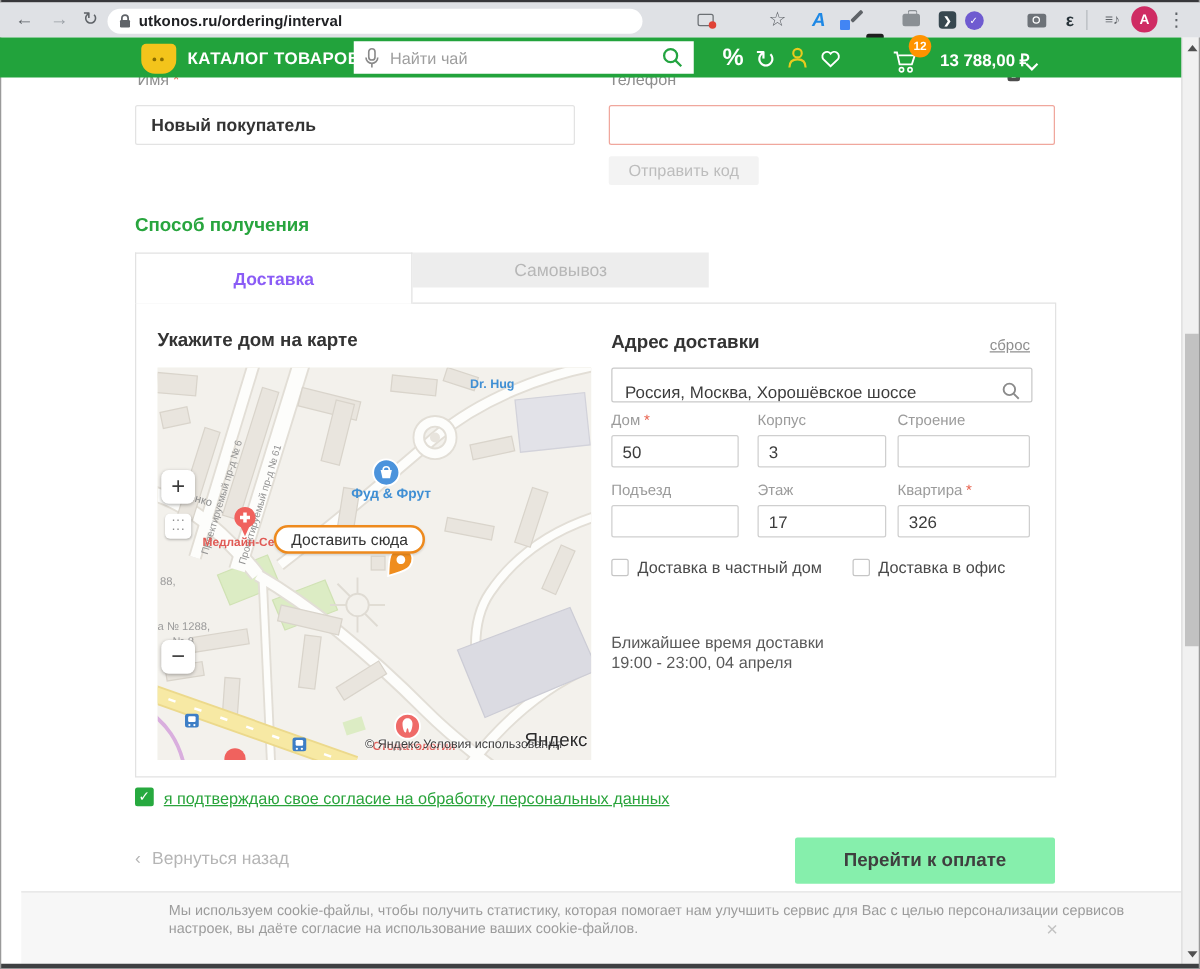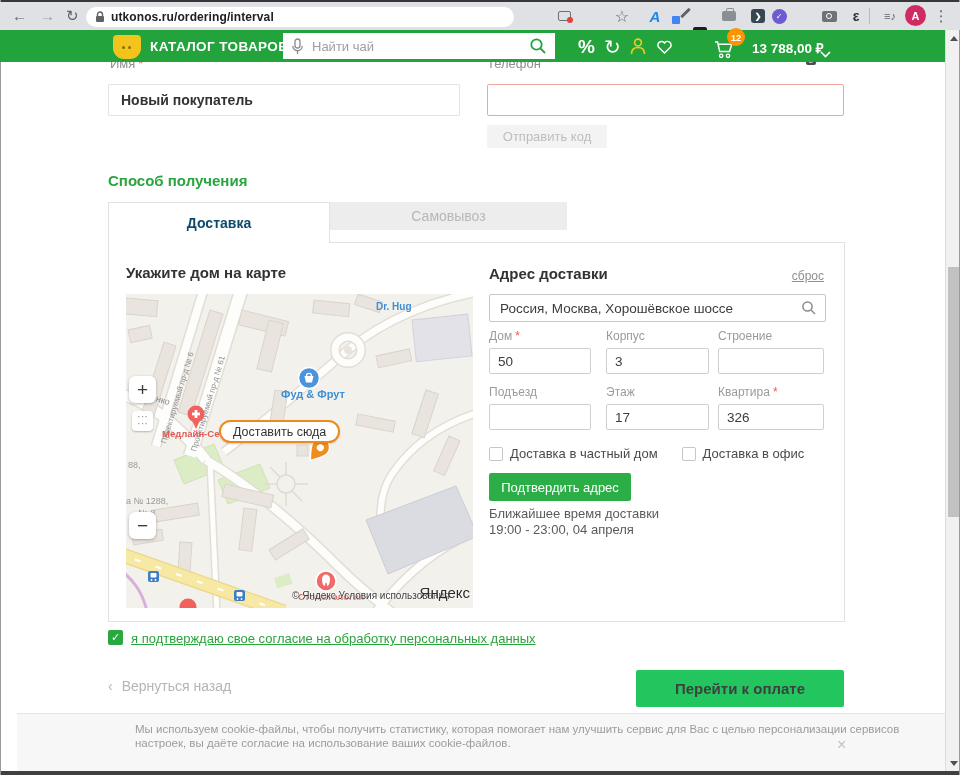--- a/index.html
+++ b/index.html
@@ -61,28 +61,28 @@
   .toplabel{position:absolute;top:56px;font-size:13px;color:#8f8f8f;z-index:1}
   #gheader,#chrome{z-index:5}
   .req{color:#e8604c;margin-left:3px}
   .txt-input{position:absolute;border:1px solid #e3e3e3;border-radius:2px;background:#fff;color:#333;padding:0 12px}
   #name-input{left:108px;top:84px;width:352px;height:32px;font-size:14px;font-weight:bold}
   #phone-input{left:487px;top:84px;width:357px;height:32px;border-color:#f0a79d;font-size:14px}
   #send-code-btn{left:487px;top:125px;width:120px;height:23px;background:#f3f3f3;border:none;color:#bdbdbd;font-size:13px;border-radius:2px}
   
   #section-title{left:108px;top:172px;font-size:15px;font-weight:bold;color:#28a53e}
   .tab{position:absolute;top:202px;height:41px;display:flex;align-items:center;justify-content:center;font-size:14px}
-  #tab-delivery{left:108px;width:222px;background:#fff;border:1px solid #e2e2e2;border-bottom:none;color:#0c4a6e;font-weight:bold;z-index:3}
+  #tab-delivery{left:108px;width:222px;background:#fff;border:1px solid #e2e2e2;border-bottom:none;color:#8b5cf6;font-weight:bold;z-index:3}
   #tab-pickup{left:330px;width:237px;height:28px;background:#ededed;color:#b7b7b7}
   #panel{left:108px;top:242px;width:737px;height:380px;border:1px solid #e2e2e2;background:#fff;z-index:2}
   .ptitle{position:absolute;font-size:15px;font-weight:bold;color:#333}
   #map-title{left:17px;top:21px}
   #addr-title{left:380px;top:22px}
   #reset-link{position:absolute;right:20px;top:26px;font-size:12px;color:#8f8f8f;text-decoration:underline}
-  #addr-search{position:absolute;left:380px;top:51px;width:337px;height:28px;border:1px solid #c9c9c9;border-radius:2px;display:flex;align-items:center}
+  #addr-search{position:absolute;left:380px;top:51px;width:337px;height:28px;border:1px solid #c9c9c9;border-radius:2px;display:flex;align-items:flex-end}
   #addr-input{border:none;flex:1;font-size:13.5px;color:#3c3c3c;padding:0 10px;background:transparent}
   .fcell{position:absolute}
   .fcell .flabel{font-size:12px;color:#9b9b9b;margin-bottom:5px}
   .fcell input{width:100%;height:26px;border:1px solid #cfcfcf;border-radius:2px;font-size:13.5px;color:#3c3c3c;padding:0 8px}
   #cell-house{left:380px;top:86px;width:102px}
   #cell-bldg{left:497px;top:86px;width:103px}
   #cell-struct{left:609px;top:86px;width:106px}
   #cell-entrance{left:380px;top:142px;width:102px}
   #cell-floor{left:497px;top:142px;width:103px}
   #cell-flat{left:609px;top:142px;width:106px}
@@ -101,21 +101,21 @@
   #ruler-btn:before{content:"\00B7\00B7\00B7 \A \00B7\00B7\00B7";white-space:pre-line;display:block;text-align:center;font-size:11px;line-height:7px;color:#8f8f8f;margin-top:2px}
   #callout{position:absolute;left:93px;top:126px;height:23px;padding:0 12px;background:#fff;border:2px solid #ee8a1d;border-radius:12px;display:flex;align-items:center;font-size:12.5px;color:#333;z-index:3;box-shadow:0 1px 2px rgba(0,0,0,.15)}
   #orange-pin{position:absolute;left:180px;top:142px;transform:rotate(38deg);z-index:2}
   #map-copy{position:absolute;left:166px;top:296px;font-size:10px;color:#3c3c3c;z-index:3;text-shadow:0 0 2px #fff,0 0 2px #fff}
   #map-copy a{color:#3c3c3c}
   #yandex-logo{position:absolute;right:3px;top:290px;font-size:15px;font-weight:normal;color:#2b2b2b;z-index:3;text-shadow:0 0 2px #fff}
   
   #agree-box{left:108px;top:630px;width:15px;height:15px;background:#27a93f;border-radius:2px;color:#fff;font-size:11px;display:flex;align-items:center;justify-content:center}
   #agree-link{left:131px;top:631px;font-size:13px;color:#2aa43c;text-decoration:underline}
   #back-link{left:108px;top:678px;font-size:14px;color:#b5b5b5;display:flex;gap:9px;align-items:center}
-  #pay-btn{left:636px;top:670px;width:208px;height:37px;background:#22c55e;border:none;border-radius:2px;font-size:15px;font-weight:bold;color:#3f3f3f}
+  #pay-btn{left:636px;top:670px;width:208px;height:37px;background:#86efac;border:none;border-radius:2px;font-size:15px;font-weight:bold;color:#3f3f3f}
   
   #cookie-bar{left:17px;top:713px;width:945px;height:58px;background:#f7f7f7;border-top:1px solid #e3e3e3}
   #cookie-text{position:absolute;left:118px;top:9px;font-size:11.5px;line-height:13.5px;color:#9c9c9c}
   #cookie-close{position:absolute;left:820px;top:22px;font-size:16px;color:#c2c2c2}
   
   #sbar{left:945px;top:30px;width:15px;height:741px;background:#f1f1f1;border-left:1px solid #dcdcdc}
   .sb-arrow{position:absolute;left:4px;width:0;height:0;border-left:4px solid transparent;border-right:4px solid transparent}
   #sb-up{top:6px;border-bottom:5px solid #505050}
   #sb-down{bottom:5px;border-top:5px solid #505050}
   #sb-thumb{position:absolute;left:2px;top:237px;width:11px;height:250px;background:#c2c2c2}
@@ -407,21 +407,20 @@
   </div>
 
   <div id="cbrow">
     <span class="cbox"></span>
     <span>Доставка в частный дом</span>
     <span class="gap"></span>
     <span class="cbox"></span>
     <span>Доставка в офис</span>
   </div>
 
-  <button id="confirm-btn">Подтвердить адрес</button>
   <div class="time-line" id="time1">Ближайшее время доставки</div>
   <div class="time-line" id="time2">19:00 - 23:00, 04 апреля</div>
 </div>
 
 <div class="abs" id="agree-box">✓</div>
 <a class="abs" id="agree-link">я подтверждаю свое согласие на обработку персональных данных</a>
 
 <div class="abs" id="back-link">
   <span>‹</span>
   <span>Вернуться назад</span>

